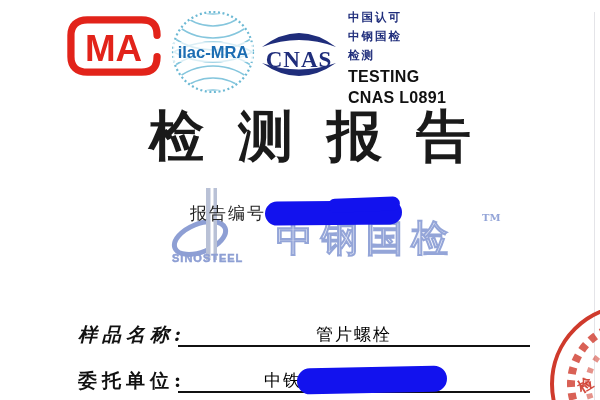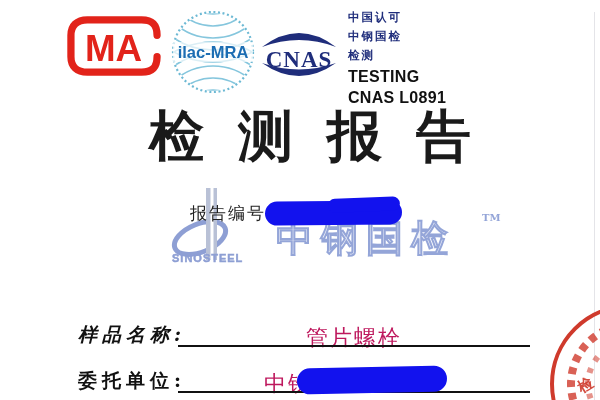--- a/index.html
+++ b/index.html
@@ -42,22 +42,22 @@
       -webkit-text-stroke:.5px #8e9fd4;}
   .wm-cn{position:absolute;left:70px;top:28px;font-size:37px;font-weight:normal;
       letter-spacing:8px;white-space:nowrap;color:rgba(148,165,216,.18);
       -webkit-text-stroke:2px #94a5d8;font-family:"DejaVu Serif","Liberation Serif",serif;margin-left:46px;}
   .wm-tm{position:absolute;left:322px;top:26px;font-size:10px;color:#94a5d8;font-weight:bold;}
 
   
   .field-label{position:absolute;left:78px;font-size:19px;font-weight:bold;color:#111;
       letter-spacing:5px;z-index:2;}
   .field-line{position:absolute;left:178px;width:352px;height:2px;background:#111;z-index:2;}
-  .field-value{position:absolute;left:178px;width:352px;text-align:center;font-size:22px;
-      color:#be185d;letter-spacing:2px;z-index:2;}
+  .field-value{position:absolute;left:178px;width:352px;text-align:center;font-size:17px;
+      color:#000000;letter-spacing:2px;z-index:2;}
   .lbl-sample{top:322px;font-style:italic;} .line-sample{top:345px;} .val-sample{top:323px;}
   .lbl-client{top:368px;} .line-client{top:391px;}
   .val-client{left:264px;width:auto;text-align:right;top:369px;}
 
   
   .stamp{position:absolute;left:535px;top:272px;z-index:5;}
   .stamp-char{position:absolute;left:578px;top:376px;z-index:6;color:#cf3a2c;
       font-size:15px;font-weight:bold;transform:rotate(-32deg);opacity:.9;}
 
   .page-edge{position:absolute;right:5px;top:12px;bottom:0;width:1.5px;

